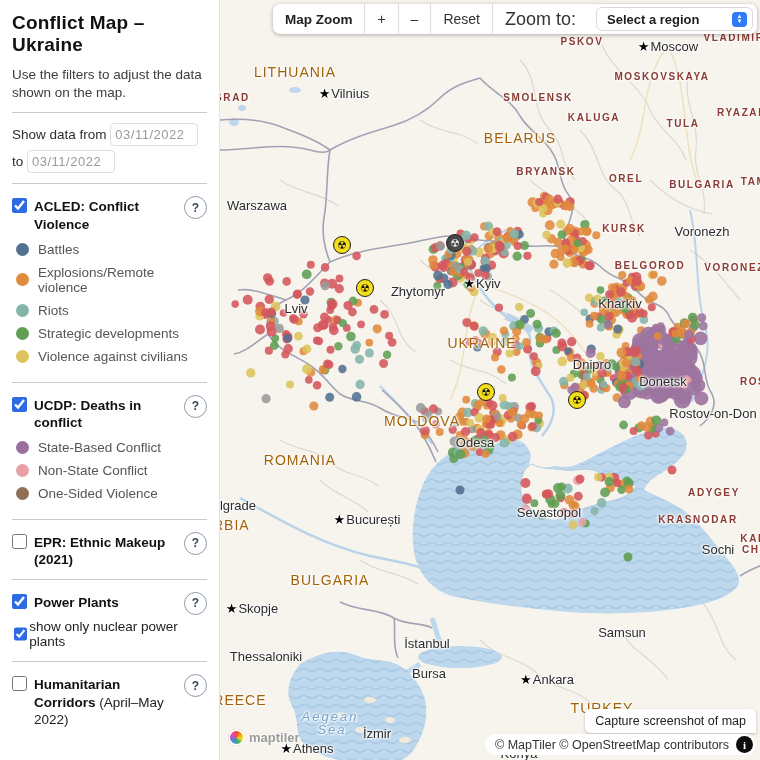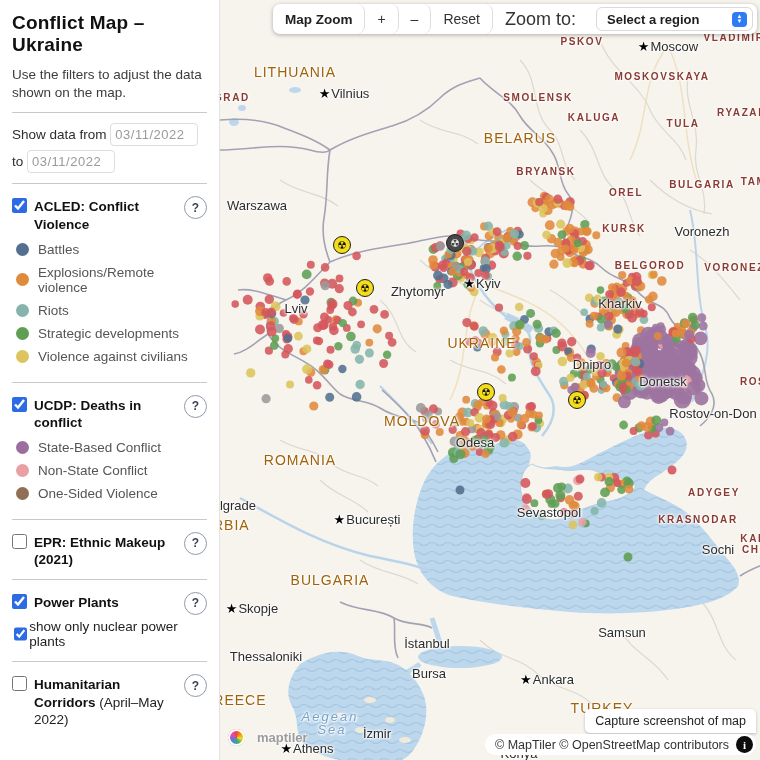--- a/index.html
+++ b/index.html
@@ -39,36 +39,36 @@
   .lbl-city .star{font-size:13px;color:#000;margin-right:1px;}
   .lbl-water{font-size:13px;font-style:italic;color:#76a3cb;letter-spacing:2px;}
   .npp{position:absolute;width:18px;height:18px;border-radius:50%;transform:translate(-50%,-50%);
     background:#f4de1c;border:1.5px solid #1d1d1d;color:#111;font-size:11px;line-height:16px;
     text-align:center;box-sizing:border-box;}
   .npp.dark{background:#474747;color:#e8e8e8;border-color:#222;}
   
   #toolbar{position:absolute;top:4px;right:3px;height:30px;background:#fff;border-radius:7px;
     box-shadow:0 1px 4px rgba(0,0,0,.3);display:flex;align-items:stretch;z-index:20;}
   .tb-cell{display:flex;align-items:center;padding:0 12px;font-size:18px;color:#222;}
-  .tb-cell.bordered{border-right:1px solid #ddd;border-radius:8px;}
+  .tb-cell.bordered{border-right:1px solid #ddd;}
   .tb-title{font-weight:bold;font-size:13.5px;}
   .tb-btn{cursor:pointer;background:#fff;border:none;font-family:inherit;font-size:14px;color:#333;}
   .tb-label{color:#333;padding-right:8px;}
   .tb-select{display:flex;align-items:center;gap:10px;margin:3px 4px 3px 0;border:1px solid #d9d9d9;
     border-radius:6px;padding:0 5px 0 10px;font-size:13px;font-weight:bold;color:#1d1d1d;cursor:pointer;min-width:140px;justify-content:space-between;}
   .stepper{width:15px;height:15px;border-radius:4px;background:#2f7bf6;display:flex;flex-direction:column;
     align-items:center;justify-content:center;color:#fff;font-size:6px;line-height:5px;}
   
   #shot-btn{position:absolute;right:4px;bottom:27px;background:#fff;border-radius:5px 5px 0 5px;
     box-shadow:0 1px 3px rgba(0,0,0,.25);padding:5px 10px;font-size:12.5px;color:#222;z-index:20;cursor:pointer;}
   #attrib{position:absolute;right:4px;bottom:5px;background:#fff;border-radius:12px;z-index:20;
     display:flex;align-items:center;gap:7px;padding:2px 3px 2px 10px;font-size:12.5px;color:#333;}
   #attrib .info{width:17px;height:17px;border-radius:50%;background:#0d0d0d;color:#fff;font-size:11px;
     font-weight:bold;display:flex;align-items:center;justify-content:center;cursor:pointer;font-family:"Liberation Serif",serif;}
-  #mt-logo{position:absolute;left:8px;bottom:14px;display:flex;align-items:center;gap:12px;z-index:20;}
+  #mt-logo{position:absolute;left:8px;bottom:14px;display:flex;align-items:center;gap:4px;z-index:20;}
   #mt-logo .swirl{width:17px;height:17px;border-radius:50%;
     background:conic-gradient(#e44,#e90,#ed3,#5a5,#39c,#86c,#e4a,#e44);box-shadow:0 0 0 2px #fff inset;}
   #mt-logo .mt-text{font-size:13px;font-weight:bold;color:#9b9b9b;text-shadow:0 0 2px #fff,0 0 3px #fff;}
 </style>
 </head>
 <body>
 
 <div id="sidebar">
   <div class="sb-title">Conflict Map – Ukraine</div>
   <p class="sb-desc">Use the filters to adjust the data shown on the map.</p>
@@ -1148,21 +1148,21 @@
       <div class="lbl lbl-country" style="left: 1px; top: 525px;">SERBIA</div>
       <div class="lbl lbl-region" style="left: 336px; top: 41px; margin-left: 26px;">PSKOV</div>
       <div class="lbl lbl-region" style="left: 514px; top: 37px;">VLADIMIR</div>
       <div class="lbl lbl-region" style="left: 442px; top: 76px;">MOSKOVSKAYA</div>
       <div class="lbl lbl-region" style="left: 318px; top: 97px;">SMOLENSK</div>
       <div class="lbl lbl-region" style="left: -14px; top: 97px;">KALININGRAD</div>
       <div class="lbl lbl-region" style="left: 374px; top: 117px;">KALUGA</div>
       <div class="lbl lbl-region" style="left: 430px; top: 123px; margin-left: 33px;">TULA</div>
       <div class="lbl lbl-region" style="left: 524px; top: 112px;">RYAZAN'</div>
       <div class="lbl lbl-region" style="left: 326px; top: 171px;">BRYANSK</div>
-      <div class="lbl lbl-region" style="left: 406px; top: 192px;">OREL</div>
+      <div class="lbl lbl-region" style="left: 406px; top: 178px;">OREL</div>
       <div class="lbl lbl-region" style="left: 482px; top: 184px;">BULGARIA</div>
       <div class="lbl lbl-region" style="left: 538px; top: 181px;">TAMB</div>
       <div class="lbl lbl-region" style="left: 404px; top: 228px;">KURSK</div>
       <div class="lbl lbl-region" style="left: 430px; top: 265px;">BELGOROD</div>
       <div class="lbl lbl-region" style="left: 519px; top: 267px;">VORONEZH</div>
       <div class="lbl lbl-region" style="left: 537px; top: 381px;">ROST</div>
       <div class="lbl lbl-region" style="left: 494px; top: 492px;">ADYGEY</div>
       <div class="lbl lbl-region" style="left: 478px; top: 519px;">KRASNODAR</div>
       <div class="lbl lbl-region" style="left: 538px; top: 538px;">KARA</div>
       <div class="lbl lbl-region" style="left: 535px; top: 549px;">CHE</div>

